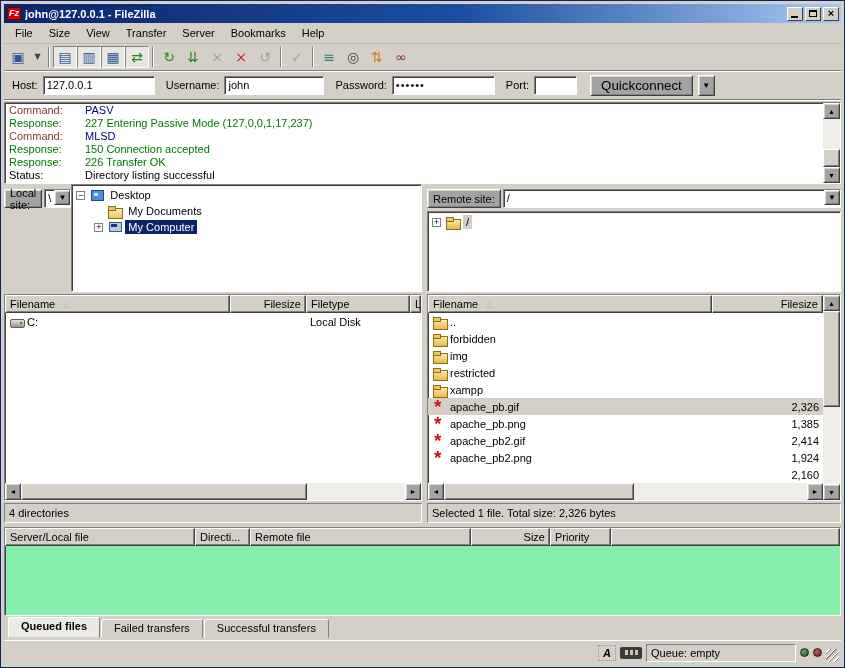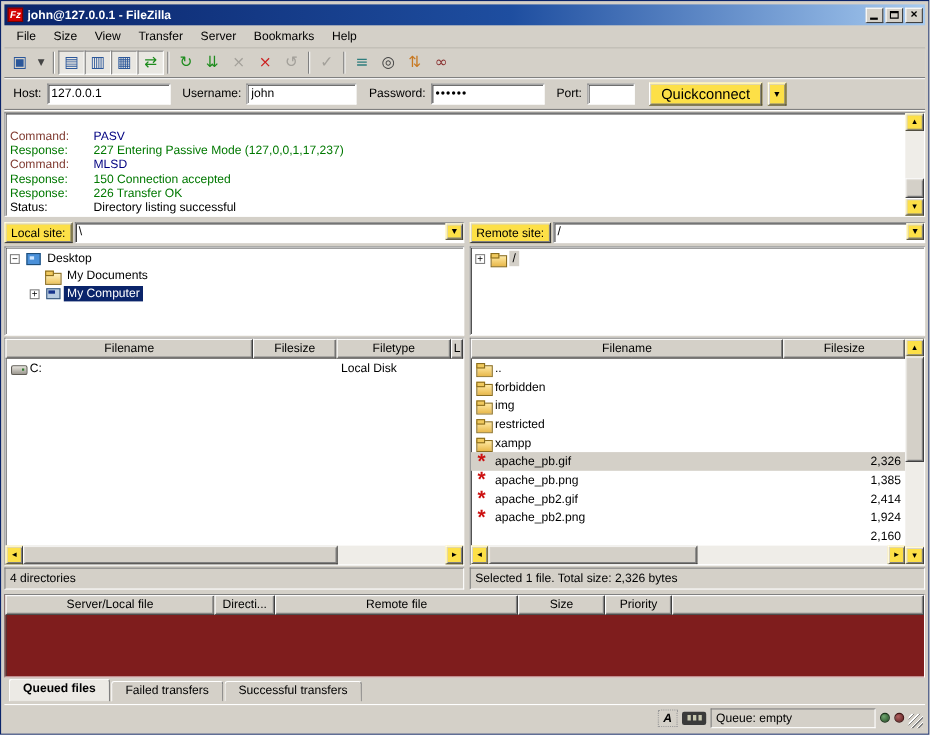--- a/index.html
+++ b/index.html
@@ -45,46 +45,46 @@
 
   
   .quickbar { height:29px; flex:0 0 29px; display:flex; align-items:center; gap:5px; padding-left:8px;
               border-bottom:1px solid #808080; box-shadow:0 1px 0 #fff; }
   .qc-label { margin-left:6px; }
   .sunken { border:1px solid; border-color:#808080 #FFFFFF #FFFFFF #808080;
             box-shadow:inset 1px 1px 0 #404040; background:#fff; }
   .qc-input { height:19px; padding:1px 3px; font:11px "Liberation Sans",sans-serif; outline:none; }
   .qc-host{width:112px}.qc-user{width:100px}.qc-pass{width:103px; letter-spacing:1px;}.qc-port{width:43px}
   .raised { border:1px solid; border-color:#FFFFFF #404040 #404040 #FFFFFF;
-            box-shadow:inset 1px 1px 0 #D8D4CC, inset -1px -1px 0 #808080; background:#fde047; }
+            box-shadow:inset 1px 1px 0 #D8D4CC, inset -1px -1px 0 #808080; background:#a3a3a3; }
   .qc-btn { height:21px; padding:0 10px; display:flex; align-items:center; margin-left:8px; }
   .qc-drop { width:17px; height:21px; display:flex; align-items:center; justify-content:center; font-size:8px; }
 
   
   .log-wrap { flex:0 0 82px; margin-top:2px; display:flex; background:#fff; }
-  .log-lines { flex:1; overflow:hidden; padding:15px 0 0 4px; }
+  .log-lines { flex:1; overflow:hidden; padding:1px 0 0 4px; }
   .log-line { display:flex; line-height:13px; white-space:nowrap; }
   .log-label { width:76px; flex:0 0 76px; }
   .cmd .log-label{color:#803C32}.cmd .log-text{color:#000080}
   .resp .log-label,.resp .log-text{color:#007800}
   .status .log-label,.status .log-text{color:#000}
 
   
   .vscroll { width:17px; flex:0 0 17px; background:#EFEDE8; display:flex; flex-direction:column; }
   .hscroll { height:17px; flex:0 0 17px; background:#EFEDE8; display:flex; }
   .sb-btn { width:17px; height:16px; flex:0 0 auto; display:flex; align-items:center; justify-content:center;
             font-size:7px; color:#000; }
   .hscroll .sb-btn { width:16px; height:17px; }
   .sb-thumb { background:#D4D0C8; }
   .sb-track { flex:1; }
 
   
   .split { display:flex; }
   .splitter { width:5px; flex:0 0 5px; }
-  .pane-left { width:418px; flex:0 0 418px; display:flex; flex-direction:column; }
+  .pane-left { width:418px; flex:0 0 418px; display:flex; flex-direction:row; }
   .pane-right { flex:1; display:flex; flex-direction:column; }
 
   .site-row { height:21px; flex:0 0 21px; display:flex; align-items:center; margin:4px 0 2px 0; }
   .site-label { padding:2px 5px; height:19px; display:flex; align-items:center; margin-right:2px; }
   .combo { flex:1; height:19px; display:flex; background:#fff; }
   .combo-value { flex:1; padding:2px 3px; white-space:nowrap; overflow:hidden; }
   .combo-btn { width:16px; height:15px; margin:0; display:flex; align-items:center; justify-content:center; font-size:8px; }
 
   .tree { flex:1; background:#fff; overflow:hidden; padding-top:2px; }
   .tree-row { display:flex; align-items:center; height:16px; white-space:nowrap; }
@@ -117,38 +117,38 @@
   .ficon.image { text-align:center; }
   .ficon.image::before { content:"*"; position:absolute; left:2px; top:-2px; color:#CC1111;
       font-size:19px; font-weight:bold; line-height:16px; }
 
   
   .lists { flex:0 0 204px; margin-top:2px; }
   .filelist-pane { display:flex; flex-direction:column; background:#fff; }
   .col-hdr-row { height:18px; flex:0 0 18px; display:flex; background:#D4D0C8; }
   .col-hdr { padding:2px 4px; display:flex; align-items:center; white-space:nowrap; overflow:hidden;
              border:1px solid; border-color:#FFFFFF #404040 #404040 #FFFFFF;
-             box-shadow:inset -1px -1px 0 #808080; background:#D4D0C8;flex-direction:column; }
+             box-shadow:inset -1px -1px 0 #808080; background:#D4D0C8; }
   .col-hdr.right { justify-content:flex-end; }
   .sort-arrow { color:#B8B4AC; font-size:8px; margin-left:8px; }
   .list-body { flex:1; overflow:hidden; }
   .list-row { display:flex; height:17px; align-items:center; }
   .list-row.selected { background:#D4D0C8; }
   .cell { padding:0 4px; white-space:nowrap; overflow:hidden; display:flex; align-items:center; height:17px; }
   .cell.right { justify-content:flex-end; }
 
   .lp-c1{width:225px;flex:0 0 225px}.lp-c2{width:76px;flex:0 0 76px}.lp-c3{width:104px;flex:0 0 104px}.lp-c4{flex:1}
   .rp-c1{width:284px;flex:0 0 284px}.rp-c2{flex:1}
 
   .statusbars { flex:0 0 20px; margin-top:2px; }
   .mini-status { flex:1; height:20px; padding:3px 4px; background:#D4D0C8; white-space:nowrap; overflow:hidden;
                  border:1px solid; border-color:#808080 #FFFFFF #FFFFFF #808080; }
 
   
-  .queue { margin-top:4px; flex:1; display:flex; flex-direction:column; background:#7f1d1d; }
+  .queue { margin-top:4px; flex:1; display:flex; flex-direction:column; background:#86efac; }
   .q-c1{width:190px;flex:0 0 190px}.q-c2{width:55px;flex:0 0 55px}.q-c3{width:221px;flex:0 0 221px}
   .q-c4{width:79px;flex:0 0 79px}.q-c5{width:61px;flex:0 0 61px}.q-c6{width:138px;flex:0 0 138px}.q-c7{flex:1}
   .q-body { flex:1; }
 
   .tabs { flex:0 0 22px; display:flex; align-items:flex-end; padding-left:4px; gap:1px; }
   .tab { height:19px; padding:2px 12px 0 12px; background:#D4D0C8;
          border:1px solid; border-color:#FFFFFF #808080 #D4D0C8 #FFFFFF;
          border-radius:3px 3px 0 0; display:flex; align-items:flex-start; }
   .tab.active { background:#ECEAE5; font-weight:bold; height:21px; }
 

